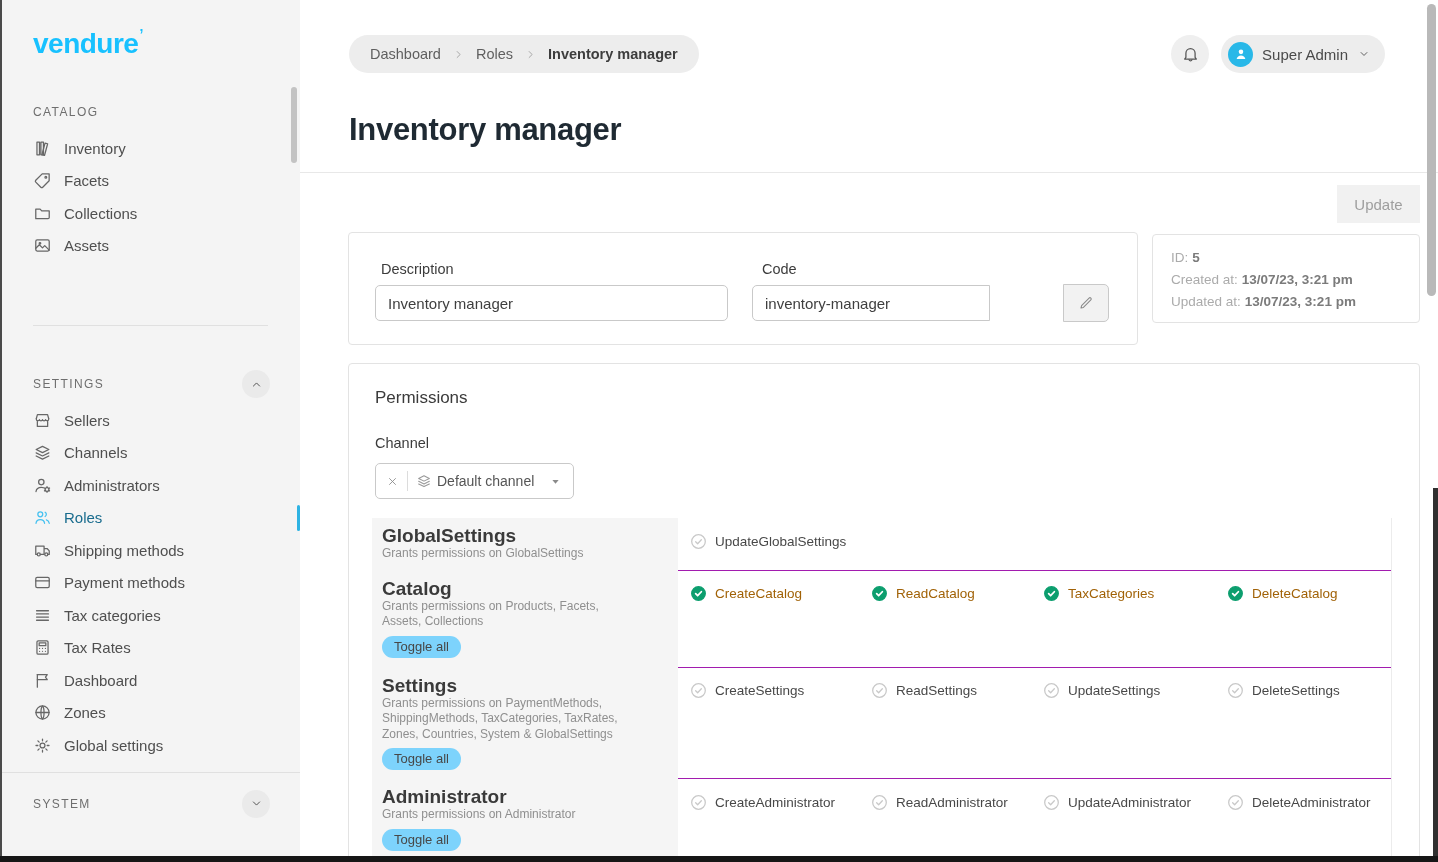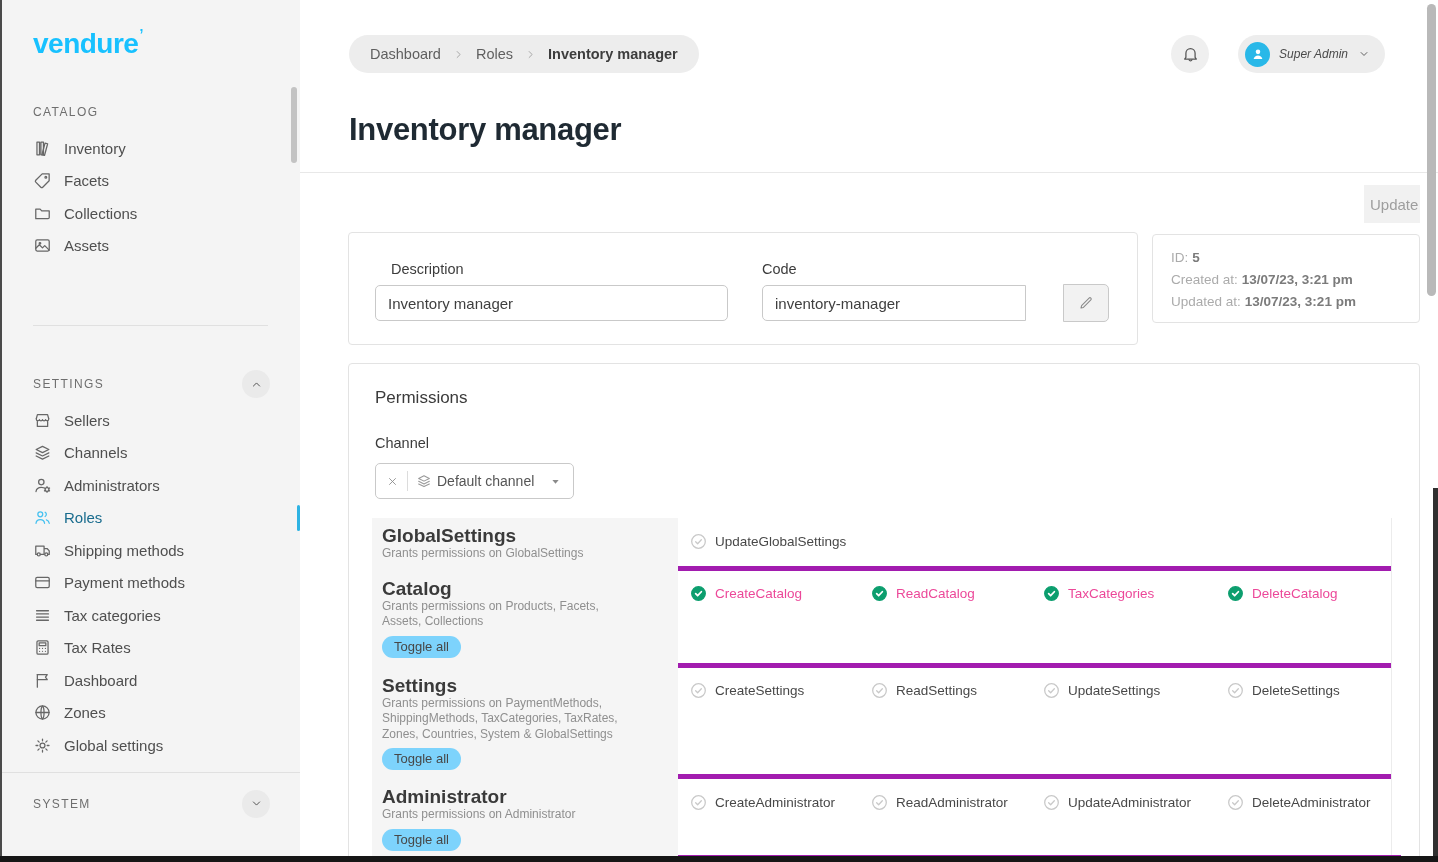--- a/index.html
+++ b/index.html
@@ -30,36 +30,36 @@
   #main{position:absolute;left:300px;top:0;right:0;bottom:0;background:#fff;}
   #breadcrumb{position:absolute;left:49px;top:35px;height:38px;background:#ededed;border-radius:19px;display:flex;align-items:center;gap:11px;padding:0 21px;}
   .crumb{font-size:14.5px;color:#5f5f5f;cursor:pointer;}
   .crumb.current{color:#3d3d3d;font-weight:600;}
   .crumb-sep{width:13px;height:13px;color:#9d9d9d;}
   #bell-btn{position:absolute;right:229px;top:35px;width:38px;height:38px;border:none;border-radius:50%;background:#efefef;color:#565656;display:flex;align-items:center;justify-content:center;cursor:pointer;padding:0;}
   #bell-btn .ic{width:19px;height:19px;}
   #user-pill{position:absolute;right:53px;top:35px;height:38px;background:#ededed;border-radius:19px;display:flex;align-items:center;gap:9px;padding:0 14px 0 7px;cursor:pointer;}
   #avatar{width:25px;height:25px;border-radius:50%;background:#29b8e8;color:#fff;display:flex;align-items:center;justify-content:center;}
   #avatar .ic{width:16px;height:16px;}
-  #user-name{font-size:12px;color:#4a4a4a;font-style:italic;}
+  #user-name{font-size:15px;color:#4a4a4a;}
   #user-caret{width:14px;height:14px;color:#565656;}
   #page-title{position:absolute;left:49px;top:112px;margin:0;font-size:31px;font-weight:700;letter-spacing:-0.3px;color:#1f2a33;}
   #main-divider{position:absolute;left:0;right:0;top:172px;height:1px;background:#e8e8e8;}
 
   #content{position:absolute;left:0;right:0;top:173px;bottom:0;background:#fff;}
-  #update-btn{position:absolute;top:12px;right:18px;width:56px;height:38px;border:none;border-radius:0;background:#f1f1f1;color:#9e9e9e;font-size:15px;cursor:pointer;}
+  #update-btn{position:absolute;top:12px;right:18px;width:83px;height:38px;border:none;border-radius:0;background:#f1f1f1;color:#9e9e9e;font-size:15px;cursor:pointer;}
 
   .card{background:#fff;border:1px solid #e3e3e3;border-radius:4px;}
   #form-card{position:absolute;left:48px;top:59px;width:790px;height:113px;}
   .field-label{font-size:14.5px;color:#3c3c3c;}
-  #desc-label{position:absolute;left:42px;top:28px;}
+  #desc-label{position:absolute;left:32px;top:28px;}
   #code-label{position:absolute;left:413px;top:28px;}
   .text-input{position:absolute;top:52px;height:36px;border:1px solid #c9c9c9;border-radius:5px;padding:0 12px;font-size:15px;color:#3f3f3f;background:#fff;}
   #desc-input{left:26px;width:353px;}
-  #code-input{left:413px;width:264px;border-radius:5px 0 0 5px;}
+  #code-input{left:403px;width:238px;border-radius:5px 0 0 5px;}
   #code-edit-btn{position:absolute;left:714px;top:51px;width:46px;height:38px;background:#f2f2f2;border:1px solid #c9c9c9;border-radius:0 5px 5px 0;color:#8a8a8a;display:flex;align-items:center;justify-content:center;cursor:pointer;}
   #code-edit-btn .ic{width:16px;height:16px;}
 
   #meta-card{position:absolute;left:852px;top:61px;width:268px;height:89px;padding:12px 18px;}
   .meta-row{font-size:13.5px;line-height:22px;white-space:nowrap;}
   .meta-label{color:#ababab;}
   .meta-value{color:#7b7b7b;font-weight:600;margin-left:4px;}
 
   #perm-card{position:absolute;left:48px;top:190px;width:1072px;height:560px;overflow:hidden;}
   #perm-title{position:absolute;left:26px;top:24px;font-size:17px;color:#3b3b3b;margin:0;font-weight:500;}
@@ -74,25 +74,25 @@
 
   #perm-table{position:absolute;left:0;right:0;top:154px;bottom:0;overflow:hidden;}
   #left-strip{position:absolute;left:23px;top:0;bottom:0;width:306px;background:#f5f5f5;}
   #track-line{position:absolute;right:27px;top:0;bottom:0;width:1px;background:#ececec;}
   #perm-rows{position:relative;}
   .prow{display:flex;}
   .pleft{width:306px;margin-left:23px;flex:0 0 auto;padding:9px 18px 9px 10px;}
   .pname{font-size:19px;font-weight:700;color:#3a3a3a;line-height:18px;}
   .pdesc{font-size:12px;color:#8f8f8f;line-height:15.5px;margin-top:1px;max-width:252px;}
   .toggle-btn{display:inline-block;margin-top:6px;padding:3px 12px 4px;background:#7dd3fc;border:none;border-radius:12px;font-size:13px;color:#474747;cursor:pointer;}
-  .pright{flex:1;display:grid;grid-template-columns:181px 172px 184px 1fr;align-content:start;padding:13px 30px 0 11px;border-bottom:5px solid #a21caf;margin-right:28px;}
+  .pright{flex:1;display:grid;grid-template-columns:181px 172px 184px 1fr;align-content:start;padding:13px 30px 0 11px;border-bottom:1px solid #a21caf;margin-right:28px;}
   .prow.filler .pright{border-bottom:none;min-height:30px;}
   .perm-cell{display:flex;align-items:center;gap:7px;font-size:13.5px;color:#484848;height:20px;cursor:pointer;}
   .perm-cell .ic{width:19px;height:19px;color:#c9c9c9;flex:0 0 19px;}
-  .perm-cell.checked{color:#ec4899;}
+  .perm-cell.checked{color:#a16207;}
   .perm-cell.checked .ic{color:#0c9e6e;}
   .perm-cell.checked .ic svg circle{fill:#0c9e6e;stroke:#0c9e6e;}
   .perm-cell.checked .ic svg path{stroke:#fff;stroke-width:2.2;}
 
   
   .prow:nth-child(1){min-height:51px;}
   .prow:nth-child(2){min-height:97px;}
   .prow:nth-child(3){min-height:110px;}
   .prow:nth-child(4){min-height:72px;}
 

